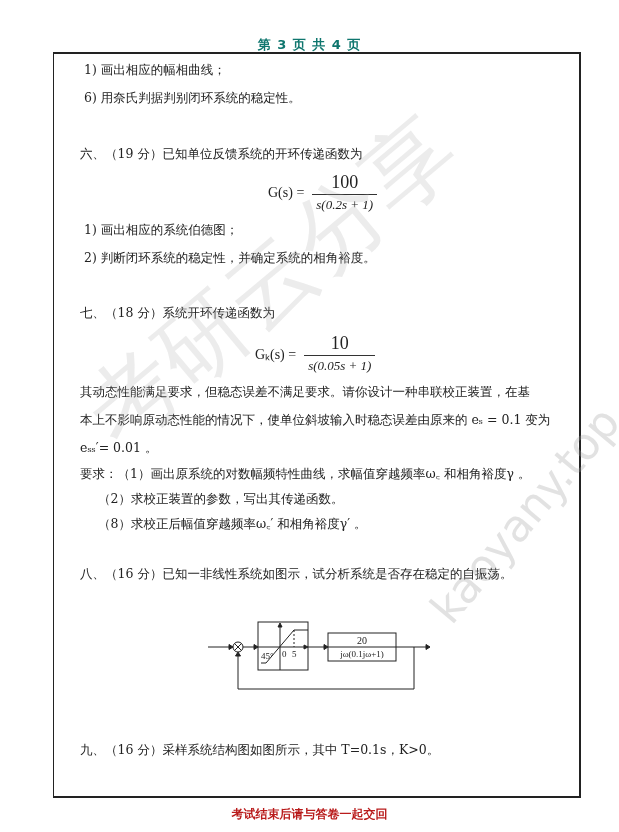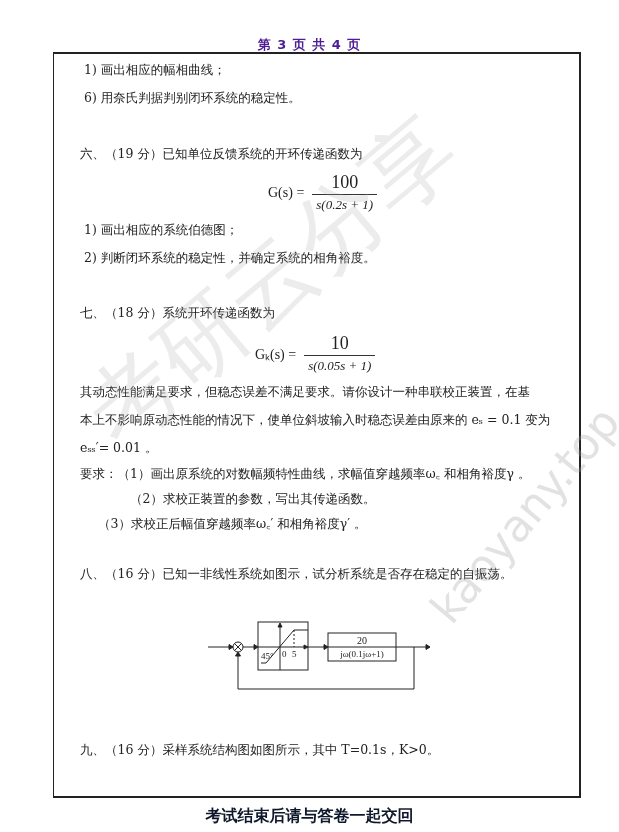--- a/index.html
+++ b/index.html
@@ -1,35 +1,35 @@
 <!DOCTYPE html>
 <html><head>
 <meta charset="utf-8">
 <style>
   html, body { margin: 0; padding: 0; background: #ffffff; }
   body { width: 619px; height: 832px; position: relative; overflow: hidden;
          font-family: "DejaVu Serif", "Liberation Serif", serif; color: #1a1a1a; }
   .page-header { position: absolute; top: 36px; left: 0; width: 619px; text-align: center;
                  font-family: "DejaVu Sans", "Liberation Sans", sans-serif; font-weight: bold;
-                 font-size: 13px; letter-spacing: 1px; color: #4c1d95; }
+                 font-size: 13px; letter-spacing: 1px; color: #0f766e; }
   .frame { position: absolute; left: 53px; top: 52px; width: 528px; height: 746px;
            border: 2px solid #222; border-left-width: 1.5px; box-sizing: border-box; }
   .line { position: absolute; left: 80px; font-size: 12.5px; line-height: 16px; white-space: nowrap; color: #222; }
   .ind { left: 84px; }
   .ind2 { left: 98px; }
   .formula { position: absolute; display: flex; align-items: center; font-family: "Liberation Serif", serif;
              font-size: 14px; color: #222; }
   .formula .lhs { margin-right: 4px; }
   .frac { display: inline-flex; flex-direction: column; align-items: center; margin-left: 4px; }
   .frac .num { font-size: 18px; padding: 0 4px 1px; }
   .frac .den { font-size: 13px; border-top: 1px solid #333; padding: 2px 4px 0; }
   .it { font-style: italic; }
   .footer { position: absolute; top: 806px; left: 0; width: 619px; text-align: center;
             font-family: "DejaVu Sans", "Liberation Sans", sans-serif; font-weight: bold;
-            font-size: 16px; color: #0f172a; }
+            font-size: 12px; color: #b91c1c; }
   .watermark { position: absolute; pointer-events: none; color: rgba(180,180,180,0.35);
                font-family: "DejaVu Serif", serif; }
   .diagram { position: absolute; left: 200px; top: 615px; width: 240px; height: 80px; }
 </style>
 </head>
 <body>
 
 <div class="page-header">第 3 页   共 4 页</div>
 
 <div class="frame"></div>
@@ -53,22 +53,22 @@
   <span class="lhs">Gₖ(s) =</span>
   <span class="frac">
     <span class="num">10</span>
     <span class="den it">s(0.05s + 1)</span>
   </span>
 </div>
 <div class="line" style="top:384px;">其动态性能满足要求，但稳态误差不满足要求。请你设计一种串联校正装置，在基</div>
 <div class="line" style="top:412px;">本上不影响原动态性能的情况下，使单位斜坡输入时稳态误差由原来的 eₛ = 0.1 变为</div>
 <div class="line" style="top:440px;">eₛₛ′= 0.01  。</div>
 <div class="line" style="top:466px;">要求：（1）画出原系统的对数幅频特性曲线，求幅值穿越频率ω꜀ 和相角裕度γ 。</div>
-<div class="line ind2" style="top:491px;margin-left:32px;">（2）求校正装置的参数，写出其传递函数。</div>
-<div class="line ind2" style="top:516px;">（3）求校正后幅值穿越频率ω꜀′ 和相角裕度γ′ 。</div>
+<div class="line ind2" style="top:491px;">（2）求校正装置的参数，写出其传递函数。</div>
+<div class="line ind2" style="top:516px;">（8）求校正后幅值穿越频率ω꜀′ 和相角裕度γ′ 。</div>
 
 <div class="line" style="top:566px;">八、（16 分）已知一非线性系统如图示，试分析系统是否存在稳定的自振荡。</div>
 
 <div class="diagram">
   <svg width="240" height="80" viewBox="0 0 240 80">
     <g stroke="#222" fill="none" stroke-width="1">
 
       <line x1="8" y1="32" x2="29" y2="32"></line>
       <polygon points="29,29.5 33,32 29,34.5" fill="#222"></polygon>
 

